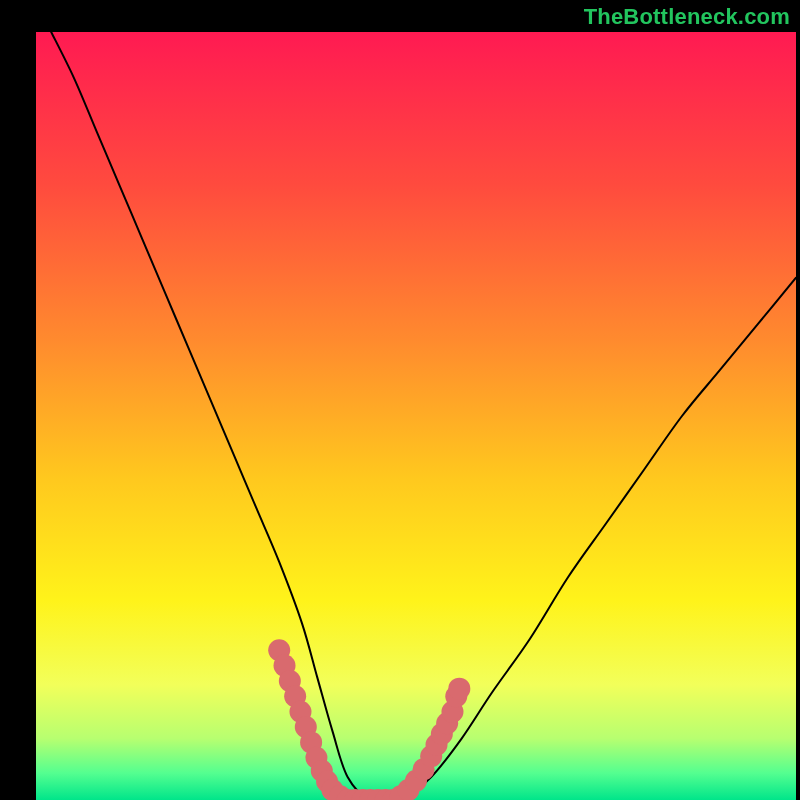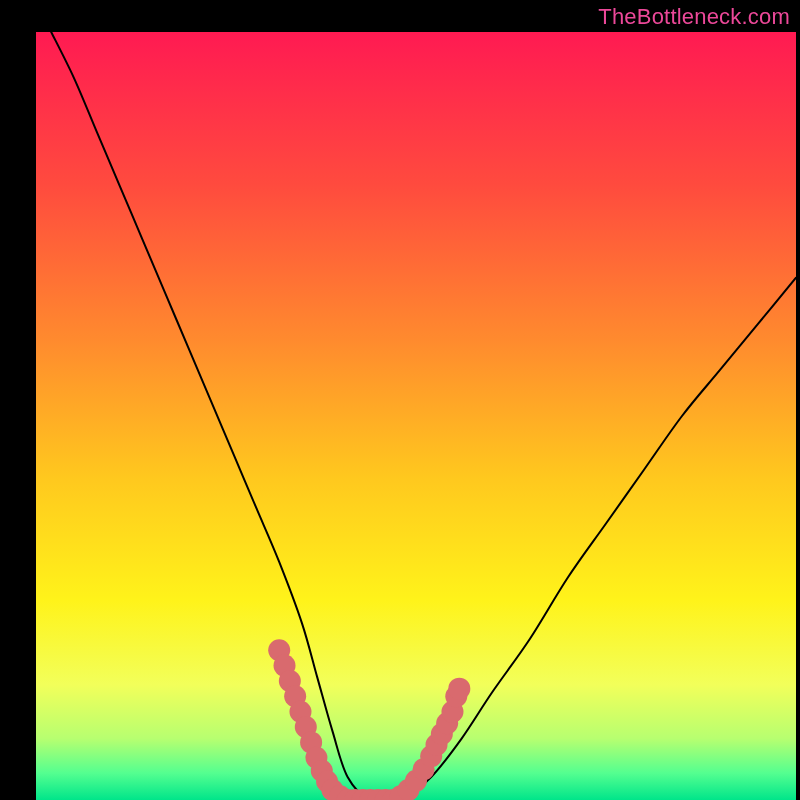--- a/index.html
+++ b/index.html
@@ -14,23 +14,23 @@
   .frame {
     position: relative;
     width: 800px;
     height: 800px;
     background: #000;
   }
   .watermark {
     position: absolute;
     top: 4px;
     right: 10px;
-    color: #ec4899;
+    color: #22c55e;
     font-size: 22px;
-    font-weight: 400;
+    font-weight: 700;
     letter-spacing: 0.2px;
     z-index: 40;
     margin-left: 12px;
   }
   .plot-area {
     position: absolute;
     left: 36px;
     top: 32px;
     width: 760px;
     height: 768px;

